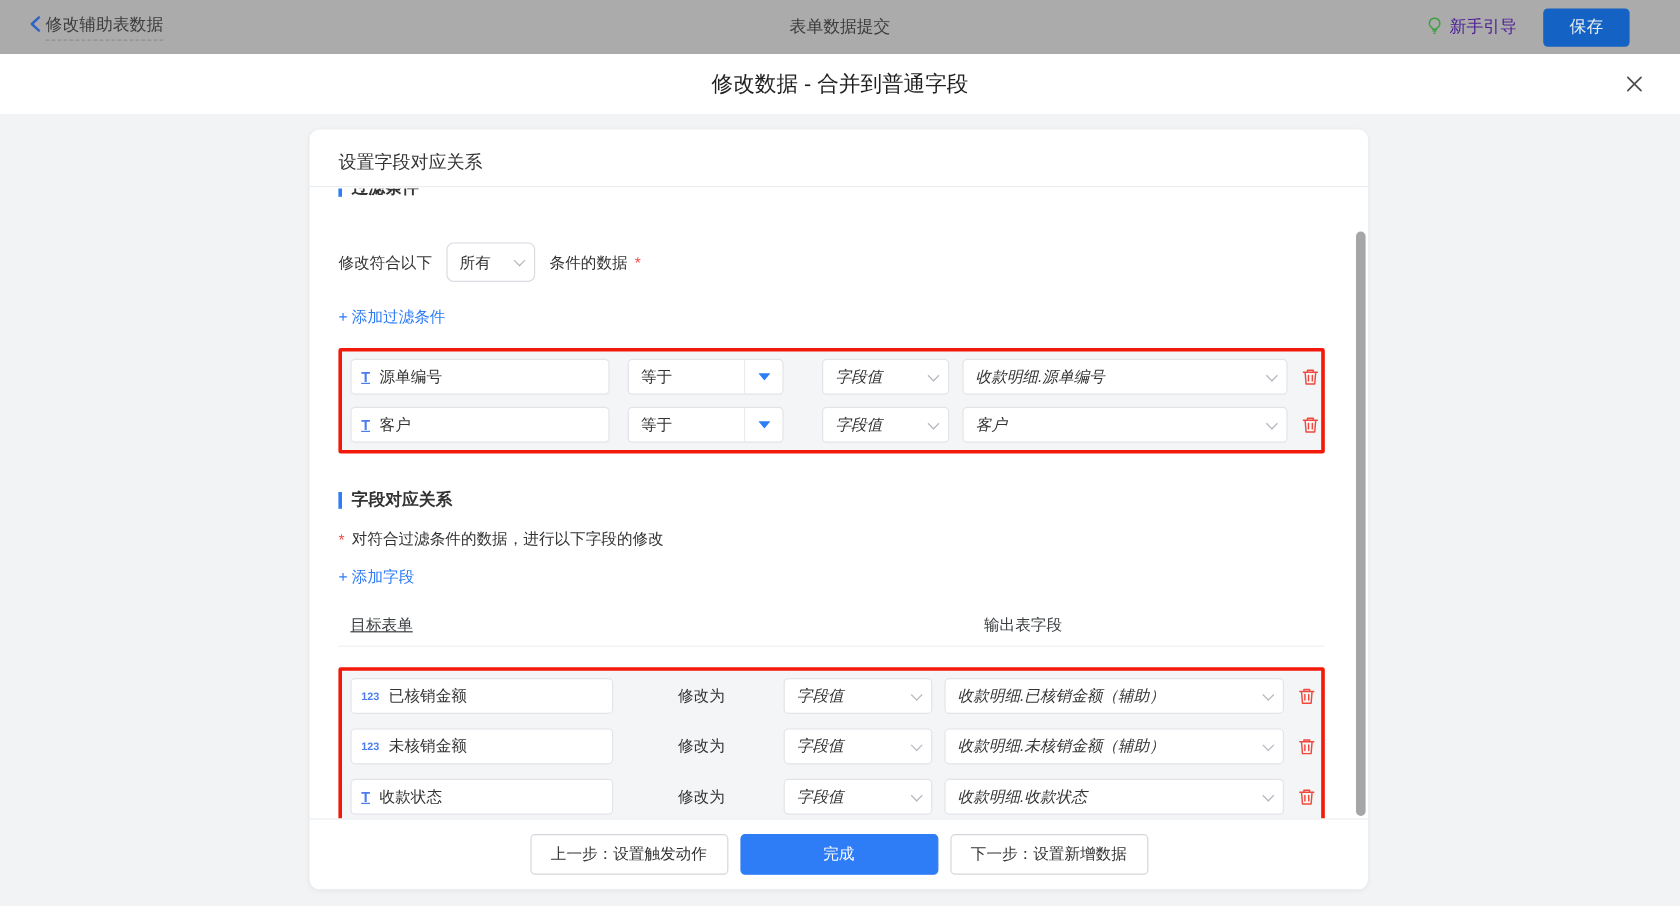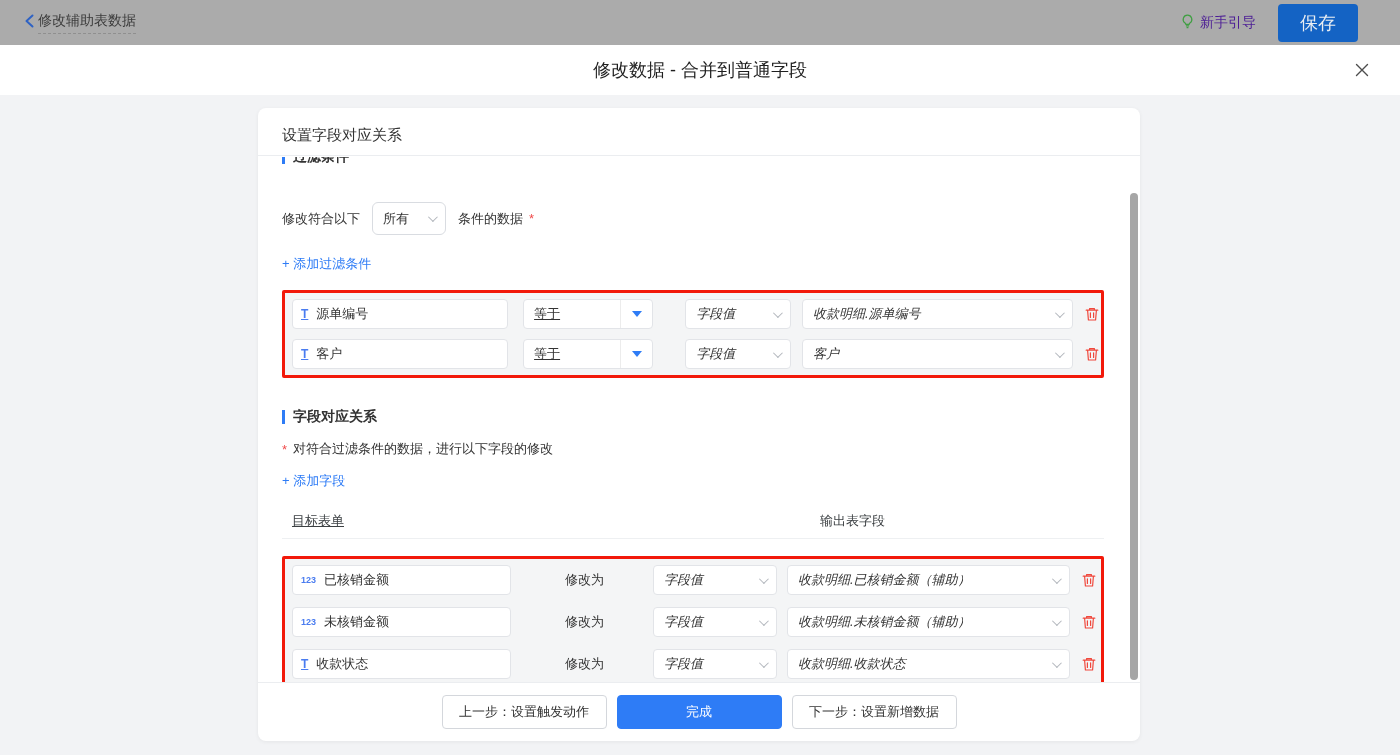--- a/index.html
+++ b/index.html
@@ -11,21 +11,21 @@
   .topbar { position:absolute; left:0; top:0; width:1400px; height:45px;
     background:#ababab; display:flex; align-items:center; }
   .topbar-left { display:flex; align-items:center; margin-left:22px; }
   .back-btn { display:flex; align-items:center; cursor:pointer; }
   .back-label { font-size:14px; color:#3c3c3c; padding-bottom:3px;
     border-bottom:1px dashed #8f8f8f; }
   .topbar-center { position:absolute; left:0; right:0; text-align:center;
     font-size:14px; color:#3c3c3c; pointer-events:none; }
   .topbar-right { position:absolute; right:42px; display:flex; align-items:center; gap:22px; }
   .guide { display:flex; align-items:flex-end; gap:5px; color:#4c1d95; font-size:14px; cursor:pointer; }
-  .save-btn { background:#1463c4; color:#e9edf2; font-size:18px; border:none;
+  .save-btn { background:#1463c4; color:#e9edf2; font-size:14px; border:none;
     border-radius:4px; padding:7px 22px; cursor:pointer; }
 
   
   .dialog-header { position:absolute; left:0; top:45px; width:1400px; height:50px;
     background:#ffffff; display:flex; align-items:center; justify-content:center; }
   .dialog-title { font-size:18px; font-weight:500; color:#1f1f1f; }
   .close-btn { position:absolute; right:26px; top:13px; width:24px; height:24px;
     display:flex; align-items:center; justify-content:center; cursor:pointer; }
 
   
@@ -60,21 +60,21 @@
   .box2 .row + .row { margin-top:12px; }
 
   .field-box { width:219px; height:30px; background:#fff; border:1px solid #e2e4e8;
     border-radius:4px; display:flex; align-items:center; padding:0 8px; gap:8px;
     font-size:13px; color:#333; }
   .f-icon { color:#4a7cf0; font-size:12px; font-weight:600; text-decoration:underline; flex:none; }
   .f-icon-num { color:#4a7cf0; font-size:9px; font-weight:600; flex:none; letter-spacing:0; }
 
   .op-select { margin-left:15px; width:132px; height:30px; background:#fff;
     border:1px solid #e2e4e8; border-radius:4px; display:flex; align-items:center;
-    font-size:13px; color:#333; cursor:pointer;text-decoration:underline; }
+    font-size:13px; color:#333; cursor:pointer; }
   .op-text { flex:1; padding-left:10px; }
   .op-caret { width:32px; height:100%; border-left:1px solid #ececec;
     display:flex; align-items:center; justify-content:center; }
   .tri-down { width:0; height:0; border-left:5px solid transparent;
     border-right:5px solid transparent; border-top:6px solid #2e7cf6; }
 
   .sel { height:30px; background:#fff; border:1px solid #e2e4e8; border-radius:4px;
     display:flex; align-items:center; justify-content:space-between;
     padding:0 10px; font-size:13px; color:#333; cursor:pointer;font-style:italic; }
   .chev { width:7px; height:7px; border-right:1.4px solid #b3b7bd;
@@ -114,20 +114,21 @@
   <div class="topbar-left">
     <span class="back-btn">
       <span>
         <svg width="16" height="16" viewBox="0 0 16 16">
             <path d="M10.5 2.5 L4.5 8 L10.5 13.5" stroke="#2e62c4" stroke-width="2" fill="none" stroke-linecap="round" stroke-linejoin="round"></path>
           </svg>
       </span>
     </span>
     <span class="back-label">修改辅助表数据</span>
   </div>
+  <div class="topbar-center">表单数据提交</div>
   <div class="topbar-right">
     <span class="guide">
       <span>
         <svg width="15" height="15" viewBox="0 0 16 16">
             <path d="M8 1.2a4.6 4.6 0 0 0-2.6 8.4c.5.4.9 1 .9 1.4h3.4c0-.4.4-1 .9-1.4A4.6 4.6 0 0 0 8 1.2z" fill="none" stroke="#3f9f42" stroke-width="1.3"></path>
             <path d="M6.3 12.7h3.4 M7 14.6h2" stroke="#3f9f42" stroke-width="1.3" fill="none"></path>
           </svg>
       </span>
       <span>新手引导</span>
     </span>

